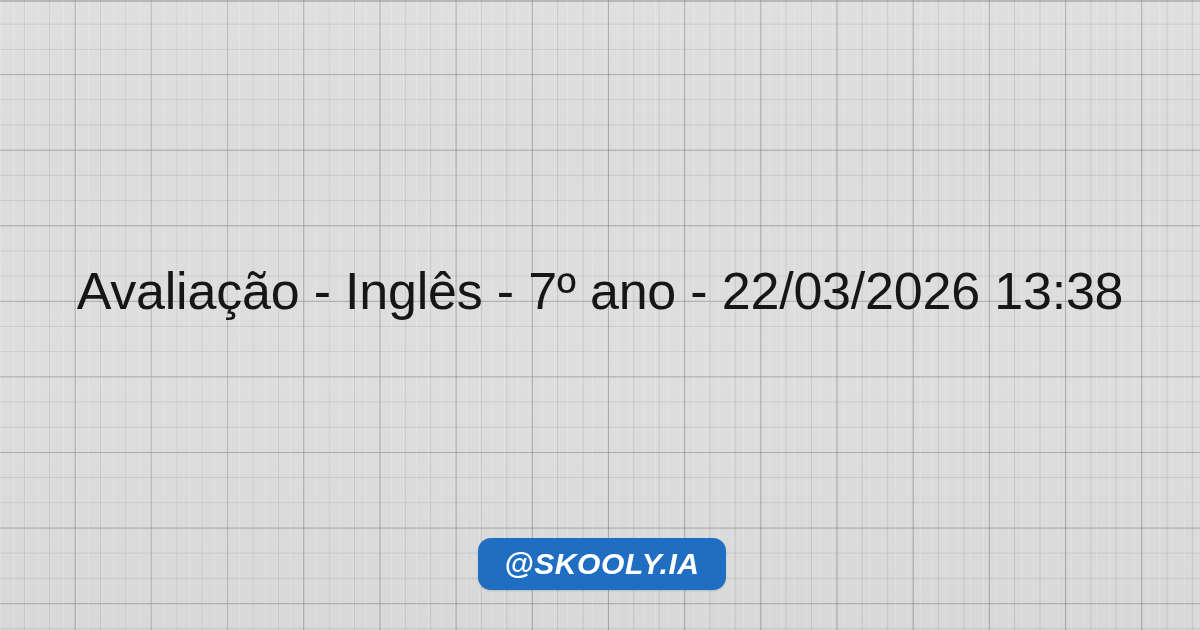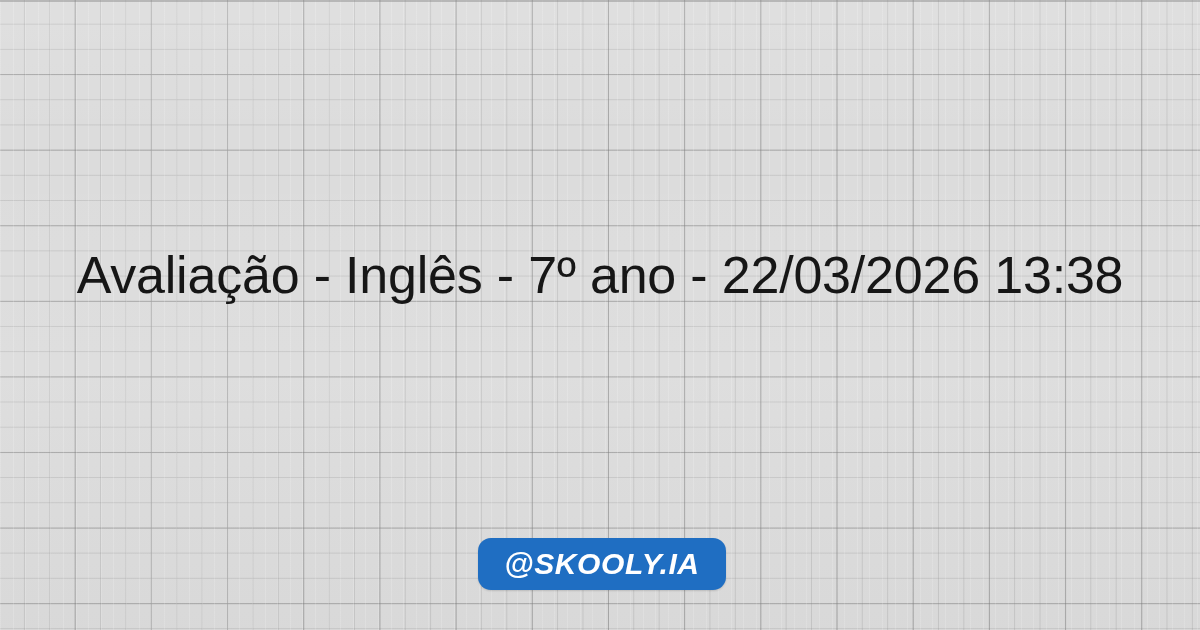--- a/index.html
+++ b/index.html
@@ -94,21 +94,21 @@
     left: 0;
     right: 0;
     top: 246px;
     text-align: center;
     padding: 0 40px;
     box-sizing: border-box;
   }
 
   .title-text {
     display: block;
-    margin: 0;
+    margin: 16px;
     font-family: "Liberation Sans", sans-serif;
     font-size: 52px;
     font-weight: 400;
     line-height: 58px;
     letter-spacing: -0.2px;
     color: #161616;
     white-space: pre-line;
   }
 
   

